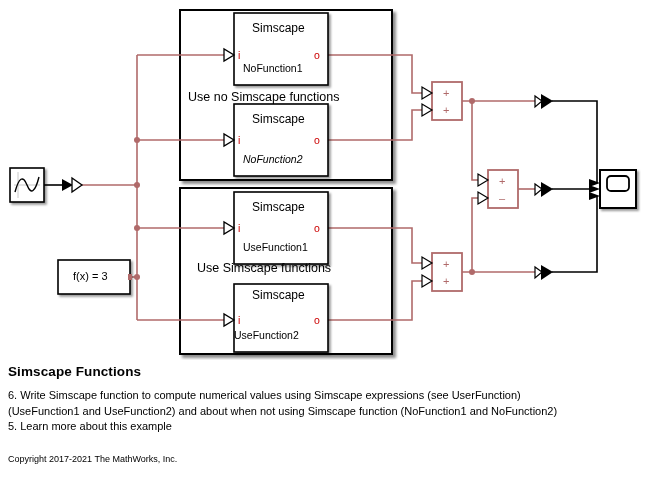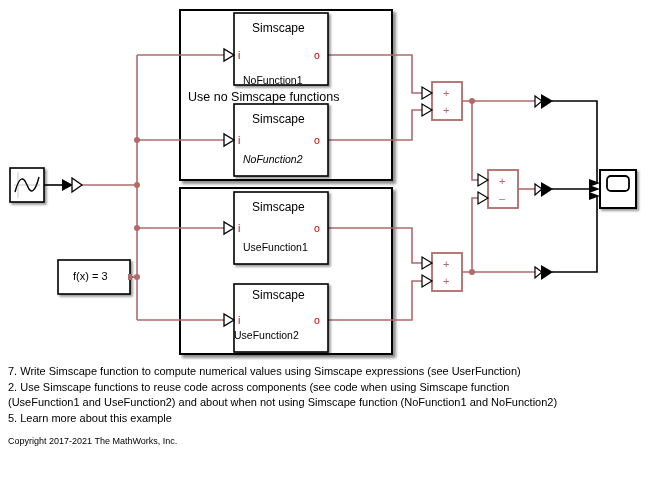--- a/index.html
+++ b/index.html
@@ -6,21 +6,21 @@
   body{width:648px;height:479px;position:relative;overflow:hidden;
        font-family:"Liberation Sans","DejaVu Sans",sans-serif;color:#000;}
 
   #canvas{position:absolute;left:0;top:0;width:648px;height:479px;}
   svg.diagram{position:absolute;left:0;top:0;width:648px;height:360px;}
 
   
   .notes{position:absolute;left:8px;top:364px;width:632px;}
   .notes h2{font-size:13.5px;font-weight:bold;margin:0 0 9px 0;letter-spacing:.1px;}
   .notes p{font-size:11px;margin:0;line-height:15.5px;}
-  .notes .copy{font-size:9px;margin-top:10px;color:#000;}
+  .notes .copy{font-size:9px;margin-top:19px;color:#000;}
 
   
   .lbl{position:absolute;white-space:nowrap;}
   .sub-title{font-size:12.5px;font-weight:normal;}
   .blk-top{font-size:12px;}
   .blk-bot{font-size:10.5px;}
   .port{font-size:10.5px;fill:#cc0000;}
   .fx{font-size:11px;}
 </style>
 </head>
@@ -180,34 +180,35 @@
     <text x="443" y="114" font-size="11" fill="#b06a6a">+</text>
     <text x="499" y="185" font-size="11" fill="#b06a6a">+</text>
     <text x="499" y="202" font-size="11" fill="#b06a6a">–</text>
     <text x="443" y="268" font-size="11" fill="#b06a6a">+</text>
     <text x="443" y="285" font-size="11" fill="#b06a6a">+</text>
   </svg>
 
   <div class="lbl fx" style="left:73px;  top:270px;">f(x) = 3</div>
 
   <div class="lbl blk-top" style="left:252px; top:21px;">Simscape</div>
-  <div class="lbl blk-bot" style="left:243px; top:74px;">NoFunction1</div>
+  <div class="lbl blk-bot" style="left:243px; top:62px;">NoFunction1</div>
 
   <div class="lbl blk-top" style="left:252px; top:112px;">Simscape</div>
   <div class="lbl blk-bot" style="left:243px; top:153px;font-style:italic;">NoFunction2</div>
 
   <div class="lbl blk-top" style="left:252px; top:200px;">Simscape</div>
   <div class="lbl blk-bot" style="left:243px; top:241px;">UseFunction1</div>
 
   <div class="lbl blk-top" style="left:252px; top:288px;">Simscape</div>
   <div class="lbl blk-bot" style="left:234px; top:329px;">UseFunction2</div>
 
   <div class="lbl sub-title" style="left:188px; top:90px;">Use no Simscape functions</div>
+  <div class="lbl sub-title" style="left:197px; top:261px;">Use Simscape functions</div>
 
   <div class="notes">
-    <p>7. Write Simscape function to compute numerical values using Simscape expressions (see UserFunction)</p>
-    <p>2. Use Simscape functions to reuse code across components (see code when using Simscape function</p>
+    <h2>Simscape Functions</h2>
+    <p>6. Write Simscape function to compute numerical values using Simscape expressions (see UserFunction)</p>
     <p>(UseFunction1 and UseFunction2) and about when not using Simscape function (NoFunction1 and NoFunction2)</p>
     <p>5. Learn more about this example</p>
     <div class="copy">Copyright 2017-2021 The MathWorks, Inc.</div>
   </div>
 
 </div>
 
 </body></html>

